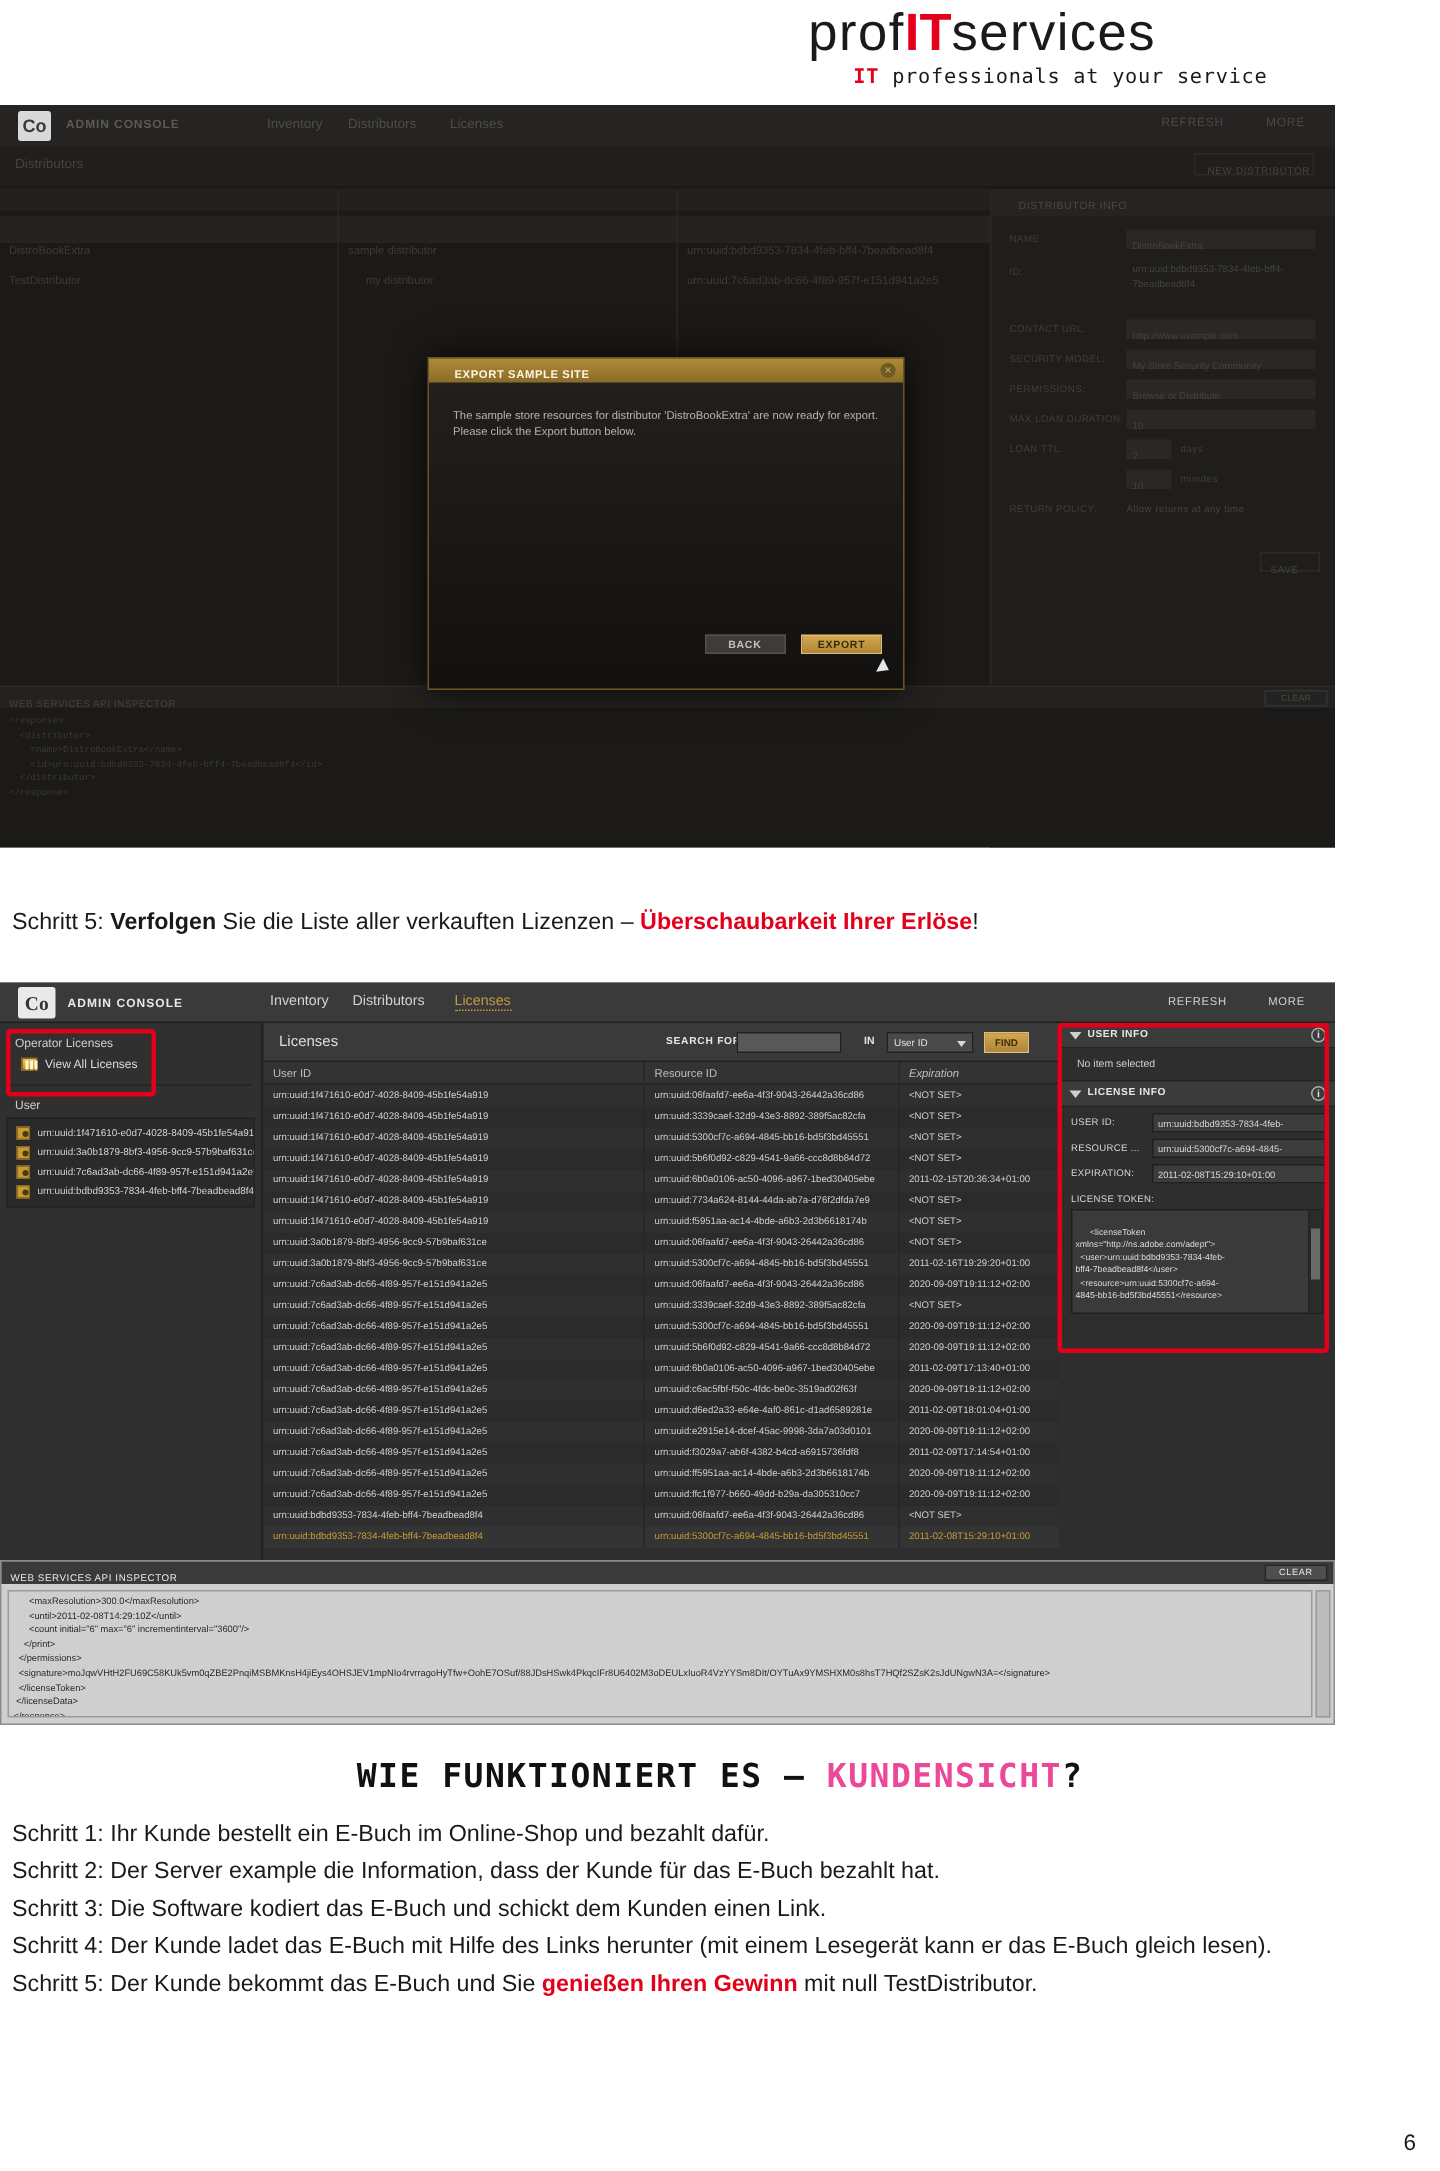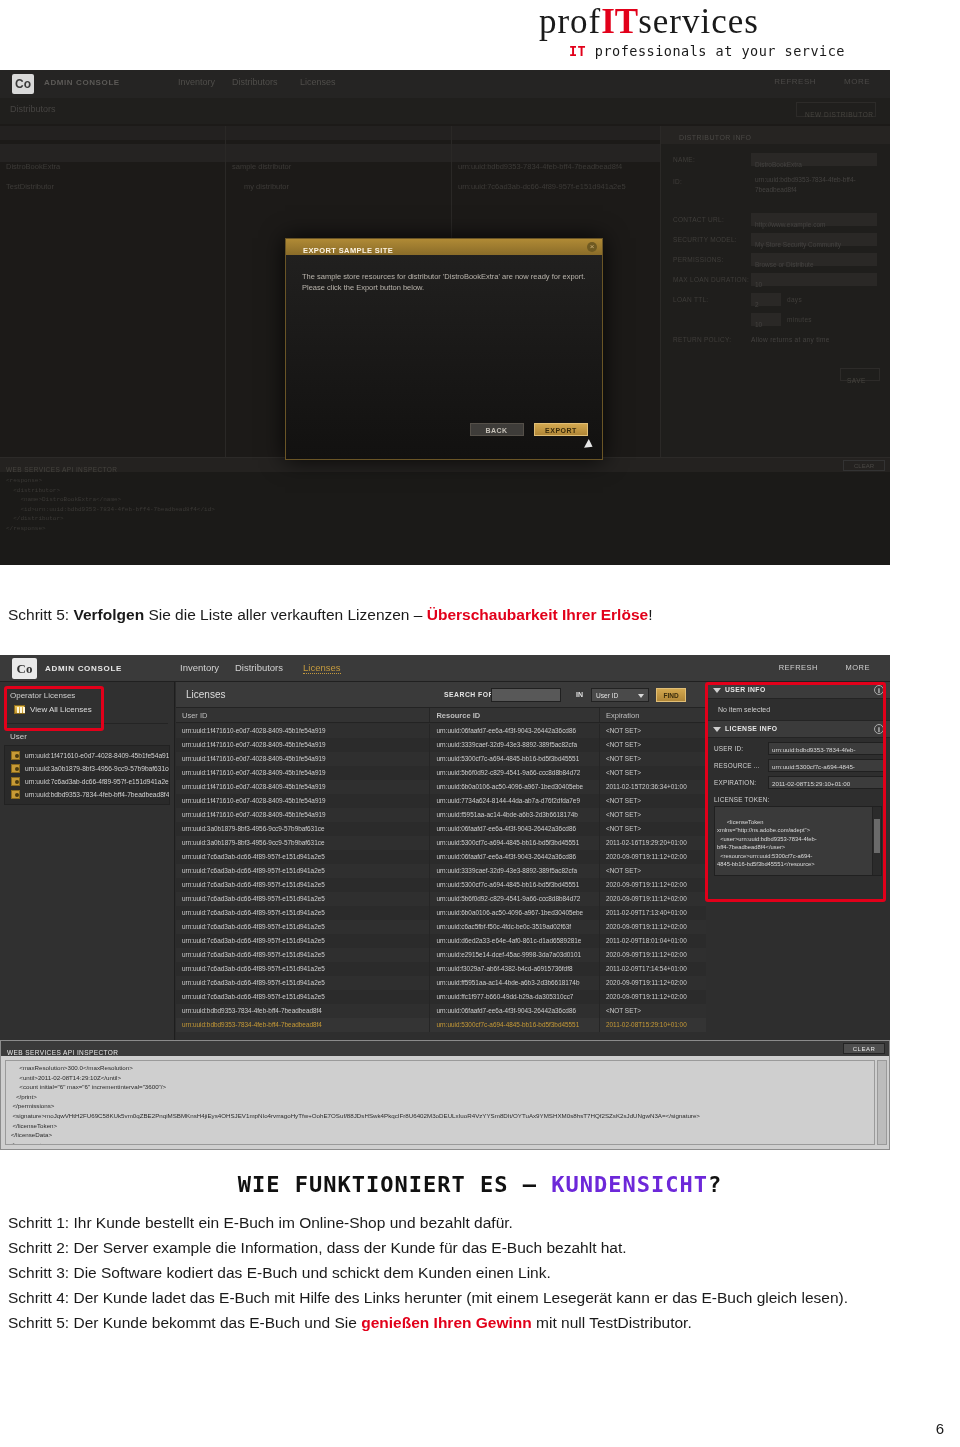--- a/index.html
+++ b/index.html
@@ -9,21 +9,21 @@
     background:#ffffff;
     font-family:"Liberation Sans", sans-serif;
     color:#000;
     position:relative;
     overflow:hidden;
   }
 
   
   .logo-band { height:70px; position:relative; }
   .logo { position:absolute; right:115px; top:2px; text-align:left; }
-  .logo-main { font-family:Liberation Serif, serif; font-size:35px; letter-spacing:1px; font-weight:400; color:#1a1a1a; line-height:40px; white-space:nowrap;}
+  .logo-main { font-family:Liberation Sans, sans-serif; font-size:35px; letter-spacing:1px; font-weight:400; color:#1a1a1a; line-height:40px; white-space:nowrap;}
   .logo-main .red { color:#e2001a; font-weight:bold; letter-spacing:0px;}
   .logo-sub { font-family:"DejaVu Sans Mono", monospace; font-size:13.5px; color:#1a1a1a; line-height:18px; letter-spacing:0.5px; margin-left:30px; white-space:nowrap;}
   .logo-sub .red { color:#e2001a; font-weight:bold; }
 
   
   .shot1 {
     position:absolute; left:0; top:70px; width:890px; height:495px;
     background:#1c1a18;
     overflow:hidden;
     font-family:"Liberation Sans", sans-serif;
@@ -117,21 +117,21 @@
   .s2-search-in { position:absolute; left:315px; top:6px; width:70px; height:14px; background:#585858; border:1px solid #202020;}
   .s2-in-lbl { position:absolute; left:400px; top:9px; font-size:7px; font-weight:bold; color:#e4e4e4;}
   .s2-sel { position:absolute; left:415px; top:6px; width:58px; height:14px; background:#4a4a4a; border:1px solid #222;
             font-size:6.6px; color:#e2e2e2; line-height:14px; padding-left:4px; }
   .s2-sel .car { position:absolute; right:4px; top:5px; border-left:3px solid transparent; border-right:3px solid transparent; border-top:4px solid #d8d8d8;}
   .s2-find { position:absolute; left:480px; top:6px; width:30px; height:14px; background:linear-gradient(#d3a84f,#b08637);
              border:1px solid #e0be76; font-size:6.5px; font-weight:bold; color:#3a2c0c; text-align:center; line-height:14px;}
 
   .s2-thead { display:flex; height:15px; background:#333; border-bottom:1px solid #232323; }
   .s2-th { font-size:7.5px; color:#bfbfbf; padding-left:6px; line-height:15px; border-right:1px solid #262626; }
-  .s2-th.c1 { width:48%; } .s2-th.c2 { width:32%;font-weight:bold; } .s2-th.c3 { width:20%; border-right:none;}
+  .s2-th.c1 { width:48%; } .s2-th.c2 { width:32%; } .s2-th.c3 { width:20%; border-right:none;font-style:italic;}
   .s2-tbody { position:absolute; left:0; top:42px; right:0; bottom:38px; overflow:hidden; }
   .s2-tr { display:flex; height:14px; }
   .s2-tr:nth-child(odd){ background:#2f2f2f; }
   .s2-tr:nth-child(even){ background:#2b2b2b; }
   .s2-tr.sel { background:#343434; }
   .s2-td { font-size:6.4px; color:#cfcfcf; padding-left:6px; line-height:14px; white-space:nowrap; overflow:hidden;
            border-right:1px solid #262626; font-family:"Liberation Sans", sans-serif;}
   .s2-td.c1 { width:48%; } .s2-td.c2 { width:32%; } .s2-td.c3 { width:20%; border-right:none;}
   .s2-tr.sel .s2-td { color:#c79a36; }
   .s2-pager { position:absolute; left:0; right:0; bottom:0; height:22px; background:#333; border-top:1px solid #242424;}
@@ -169,21 +169,21 @@
   .s2-insp-hdr .clear { position:absolute; right:4px; top:2px; width:42px; height:11px; background:#4e4e4e; border:1px solid #242424;
                         font-size:6px; color:#e8e8e8; text-align:center; line-height:11px; letter-spacing:.5px;}
   .s2-insp-body { position:absolute; left:4px; top:19px; right:14px; bottom:4px; background:#cfcfcf;
                   font-family:"Liberation Sans", sans-serif; font-size:6.2px; color:#2a2a2a; line-height:9.6px;
                   white-space:pre; overflow:hidden; border:1px solid #9a9a9a; padding:2px 3px;}
   .s2-insp-sb { position:absolute; right:2px; top:19px; bottom:4px; width:10px; background:#bcbcbc; border:1px solid #9a9a9a;}
 
   
   .sect-title { position:absolute; left:0; top:1172px; width:960px; text-align:center;
                 font-family:"DejaVu Sans Mono", monospace; font-size:22px; font-weight:bold; letter-spacing:1px; color:#111;}
-  .sect-title .red { color:#6d28d9; }
+  .sect-title .red { color:#ec4899; }
   .steps { position:absolute; left:8px; top:1210px; width:940px; font-size:15.5px; line-height:25px; color:#1a1a1a;}
   .steps p { margin:0 0 0 0; }
   .steps .red { color:#e2001a; font-weight:bold; }
   .pagenum { position:absolute; right:16px; bottom:10px; font-size:15px; color:#1a1a1a;}
 </style>
 </head>
 <body>
 
 <div class="logo-band">
   <div class="logo">

